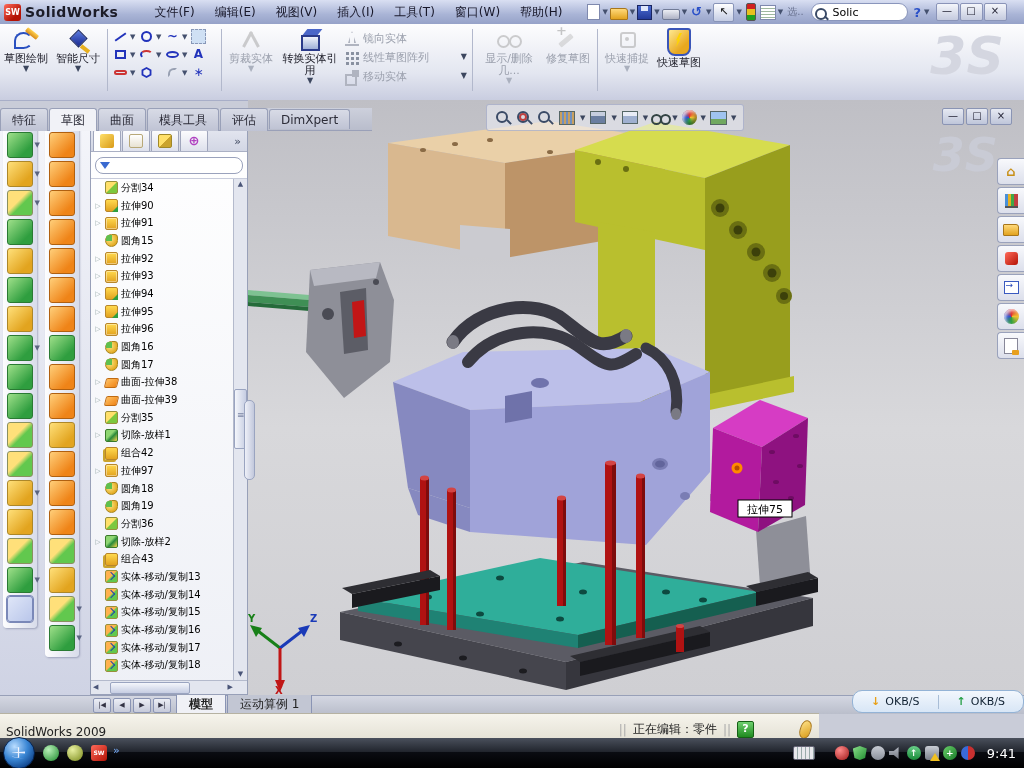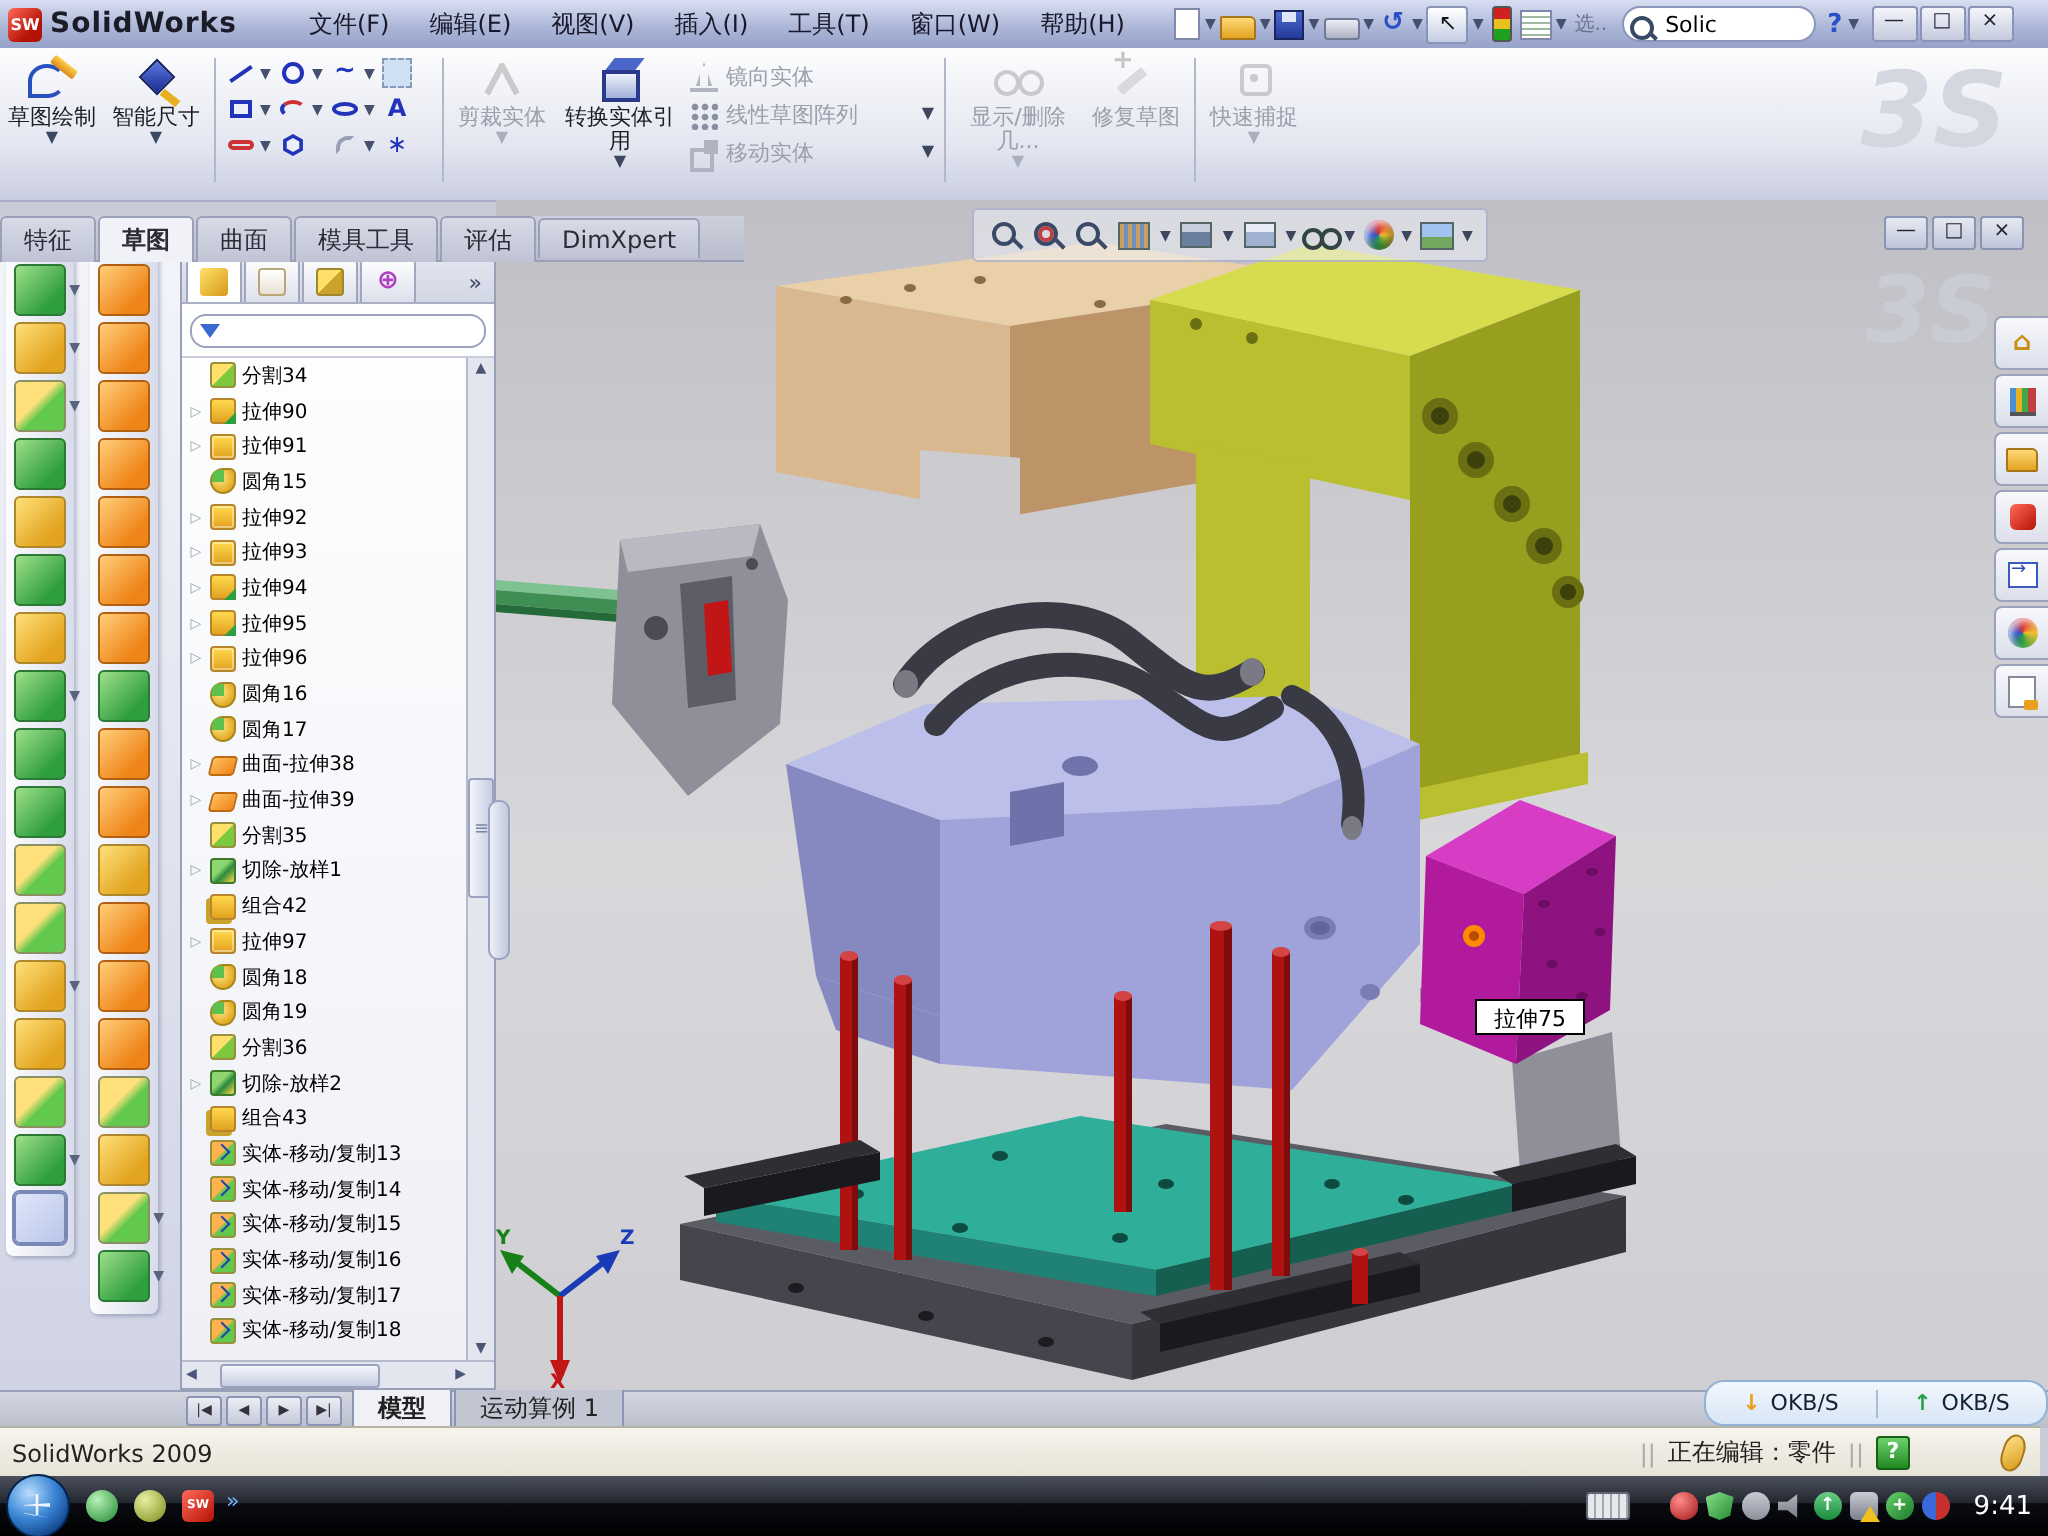--- a/index.html
+++ b/index.html
@@ -83,21 +83,21 @@
   .stk-linear-pattern{background:radial-gradient(circle,#8890a0 1.4px,transparent 1.9px) 0 0/5px 5px}
   .stk-move-entities::before{content:"";position:absolute;left:0;top:4px;width:8px;height:8px;border:2px solid #b0b4c0}
   .stk-move-entities::after{content:"";position:absolute;right:0;top:0;width:7px;height:7px;background:#b0b4c0}
   .stk .mini-caret{margin-left:auto}
   #toolbar-watermark,#viewport-watermark{font-style:italic;font-weight:bold;color:#d4d6e0;pointer-events:none}
   #toolbar-watermark{position:absolute;right:20px;top:26px;font-size:52px}
   #viewport-watermark{position:absolute;right:26px;top:128px;font-size:46px;color:#c9cbd5;z-index:3}
   
   #cmdrow{left:0;top:108px;width:372px;height:22px;background:linear-gradient(#cdd0dc,#b9bdcc);border-bottom:1px solid #9aa0b8;display:flex;align-items:center;padding-left:0;z-index:4}
   .ctab{padding:3px 11px 2px;font-size:12px;color:#2c2c38;background:linear-gradient(#d8dbe6,#bfc3d4);border:1px solid #99a0b8;border-bottom:none;border-radius:3px 3px 0 0;margin-right:1px;white-space:nowrap}
-  .ctab.active{background:#f1f2f7;font-weight:bold}
+  .ctab.active{background:#f1f2f7;font-weight:normal}
   
   #left-strip{left:0;top:122px;width:90px;height:573px;background:linear-gradient(180deg,#f4f5fa,#cfd3e4);border-right:1px solid #a6acbf;z-index:2}
   .lcol{position:absolute;top:4px;width:34px;border-radius:4px;background:linear-gradient(90deg,#fdfdfe,#d8dcea);box-shadow:1px 1px 2px rgba(60,70,110,.35);padding:3px 0}
   .ls{width:24px;height:24px;border-radius:3px;margin:3px auto;position:relative}
   .ls-a{background:linear-gradient(135deg,#ffe07a,#e2a41f 75%);border:1px solid #ad8729}
   .ls-b{background:linear-gradient(135deg,#9fe08a,#2f9e3f 75%);border:1px solid #2a7a33}
   .ls-c{background:linear-gradient(135deg,#ffcf7a,#ef8418 75%);border:1px solid #b06010}
   .ls-d{background:linear-gradient(135deg,#ffe07a 42%,#62c84e 58%);border:1px solid #8a9060}
   .ls .lcaret{position:absolute;right:-8px;top:8px;font-size:7px;color:#5a6480}
   .ls.pressed{outline:1px solid #7a88b8;background:linear-gradient(135deg,#dfe6f8,#b9c6ea);border:1px solid #7a88b8}
@@ -172,21 +172,21 @@
   #net-widget{left:852px;top:690px;width:170px;height:21px;background:linear-gradient(#f2f7fd,#d8e6f6);border:1px solid #93b3d6;border-radius:10px;display:flex;align-items:center;z-index:30;font-size:11px;color:#123}
   .net-half{flex:1;display:flex;align-items:center;justify-content:center;gap:5px}
   .net-div{width:1px;height:14px;background:#a8bdd6}
   .arr-down{color:#e8a018;font-weight:bold}.arr-up{color:#28a048;font-weight:bold}
   
   #bottom-row{left:0;top:695px;width:1024px;height:18px;background:linear-gradient(#d4d7e2,#babecb);border-top:1px solid #98a0b8;display:flex;align-items:center;z-index:2}
   .navb{width:16px;height:13px;margin:0 1px;background:linear-gradient(#eceef5,#c6cada);border:1px solid #8a94b4;font-size:7px;text-align:center;line-height:12px;color:#334;border-radius:2px}
   .btab{padding:1px 12px 2px;font-size:12px;border:1px solid #8a94b4;border-top:none;border-radius:0 0 3px 3px;background:#c2c6d3;color:#222;margin-right:1px;white-space:nowrap}
   .btab.active{background:#f0f1f6;font-weight:bold}
   
-  #statusbar{left:0;top:713px;width:1020px;height:25px;background:linear-gradient(#f6f4ec,#e5e2d6);border-top:1px solid #b6b2a2;display:flex;align-items:center;font-size:12px;color:#222;z-index:2}
+  #statusbar{left:0;top:713px;width:819px;height:25px;background:linear-gradient(#f6f4ec,#e5e2d6);border-top:1px solid #b6b2a2;display:flex;align-items:flex-end;font-size:12px;color:#222;z-index:2}
   #status-right{margin-left:auto;display:flex;align-items:center;gap:6px;padding-right:8px}
   .ssep{color:#aaa}
   #status-help{width:15px;height:15px;background:linear-gradient(#6fd06f,#1f8a1f);border:1px solid #156015;color:#fff;font-size:11px;font-weight:bold;text-align:center;line-height:14px;border-radius:2px}
   #status-pen{width:9px;height:17px;background:linear-gradient(135deg,#ffe38a,#d89a18);border:1px solid #a8761a;border-radius:50%/40%;transform:rotate(18deg);margin-left:40px}
   
   #taskbar{left:0;top:738px;width:1024px;height:30px;background:linear-gradient(#4a505c,#22262e 45%,#0a0c12 46%,#000);display:flex;align-items:center;z-index:10}
   #start-orb{width:30px;height:30px;margin-left:3px;border-radius:50%;background:radial-gradient(circle at 35% 28%,#b8dcff,#3a86d4 45%,#0a3a80 85%);border:1px solid #06224e;position:relative}
   #start-orb::after{content:"";position:absolute;left:8px;top:8px;width:13px;height:13px;background:
      linear-gradient(135deg,#ffffff,#dfe8ff);clip-path:polygon(0 18%,45% 8%,45% 46%,0 50%,0 52%,45% 54%,45% 92%,0 82%,0 80%,100% 100%,55% 92%,55% 54%,100% 58%,100% 42%,55% 46%,55% 8%,100% 0)}
   .ql{width:16px;height:16px;border-radius:3px;margin-left:8px}
@@ -371,20 +371,25 @@
       <div class="bi bi-repair"></div>
       <div>修复草图</div>
       <div class="mini-caret"></div>
     </div>
     <div class="vsep"></div>
     <div class="tbtn dis">
       <div class="bi bi-quick-snap"></div>
       <div>快速捕捉</div>
       <div class="mini-caret">▼</div>
     </div>
+    <div class="tbtn">
+      <div class="bi bi-rapid-sketch"></div>
+      <div>快速草图</div>
+      <div class="mini-caret"></div>
+    </div>
   </div>
 <div id="toolbar-watermark">3S</div>
 
 <div id="cmdrow" class="abs">
     <div class="ctab">特征</div>
     <div class="ctab active">草图</div>
     <div class="ctab">曲面</div>
     <div class="ctab">模具工具</div>
     <div class="ctab">评估</div>
     <div class="ctab">DimXpert</div>

